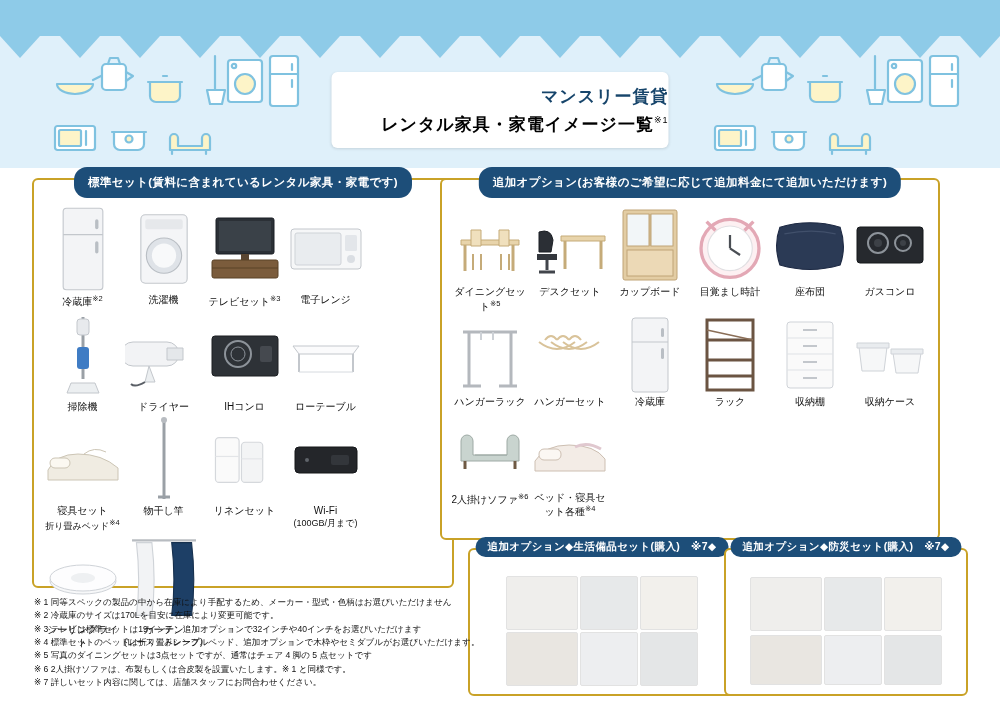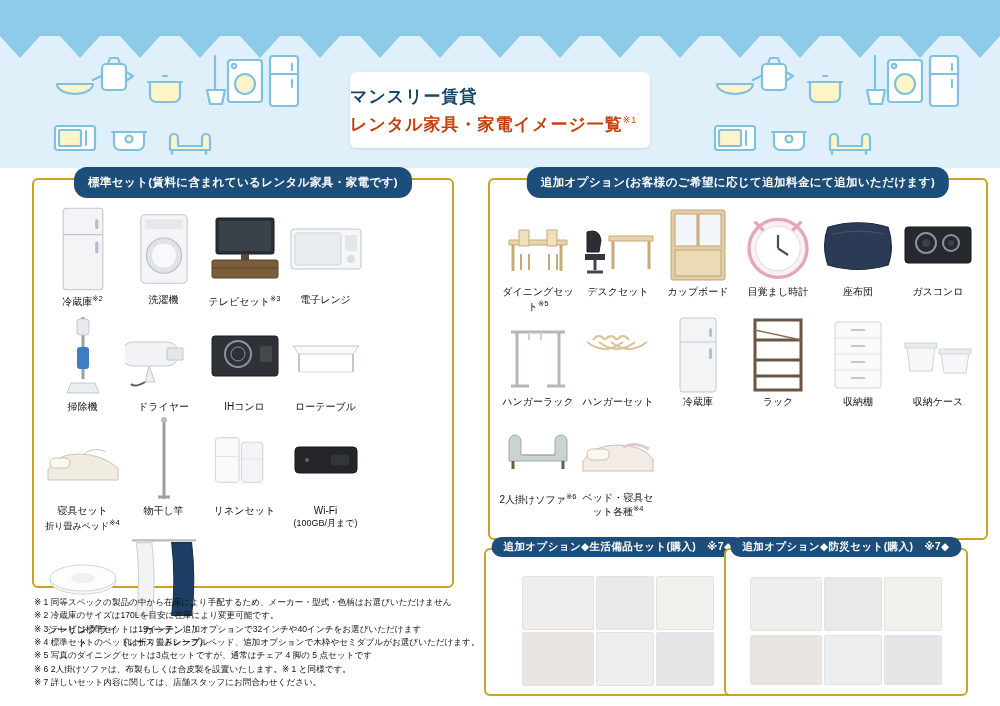--- a/index.html
+++ b/index.html
@@ -12,42 +12,43 @@
   .page{position:relative;width:1000px;height:706px;box-sizing:border-box;}
 
   
   .header{position:relative;width:1000px;height:168px;background:#dff0fa;overflow:hidden;}
   .awning{position:absolute;top:0;left:0;width:1000px;height:58px;}
   .header-illus{position:absolute;top:46px;left:0;width:1000px;height:110px;}
   .title-badge{
     position:absolute;left:50%;top:72px;transform:translateX(-50%);
     width:300px;height:76px;background:#ffffff;border-radius:6px;
     box-shadow:0 1px 3px rgba(0,0,0,.12);
-    display:flex;flex-direction:column;align-items:flex-start;justify-content:center;
+    display:flex;flex-direction:column;align-items:flex-end;justify-content:center;
     z-index:5;
+    padding-left:37px;
   }
   .title-badge .t1{font-size:17px;font-weight:bold;letter-spacing:1px;color:#17456b;}
-  .title-badge .t2{font-size:17px;font-weight:bold;letter-spacing:1px;color:#c2410c;margin-top:5px;}
+  .title-badge .t2{font-size:17px;font-weight:bold;letter-spacing:1px;color:#000000;margin-top:5px;}
   .title-badge .t2 sup{font-size:9px;vertical-align:super;font-weight:normal;}
 
   
   .panel{
     position:absolute;border:2px solid #c9a227;border-radius:6px;background:#fff;
     box-sizing:border-box;
   }
   .panel-title{
     position:absolute;top:-13px;left:50%;transform:translateX(-50%);
     background:#1d4e79;color:#fff;font-size:11.5px;font-weight:bold;
     padding:8px 14px;border-radius:13px;white-space:nowrap;letter-spacing:.4px;
   }
   .panel-title.small{font-size:10.5px;padding:3px 12px;}
 
   #panel-standard{left:32px;top:178px;width:422px;height:410px;}
-  #panel-option{left:488px;top:178px;width:500px;height:362px;}
-  #panel-living{left:484px;top:548px;width:268px;height:148px;}
+  #panel-option{left:440px;top:178px;width:500px;height:362px;}
+  #panel-living{left:468px;top:548px;width:268px;height:148px;}
   #panel-disaster{left:724px;top:548px;width:244px;height:148px;}
 
   
   .grid{position:absolute;left:0;top:20px;width:100%;box-sizing:border-box;
         display:flex;flex-wrap:wrap;padding:6px 8px 0 8px;}
   .item{display:flex;flex-direction:column;align-items:center;justify-content:flex-start;}
   .thumb{display:flex;align-items:center;justify-content:center;}
   .caption{font-size:10px;text-align:center;line-height:1.25;margin-top:2px;color:#111;}
   .caption sup{font-size:7.5px;vertical-align:super;}
   .caption .sub{font-size:9px;display:block;}

